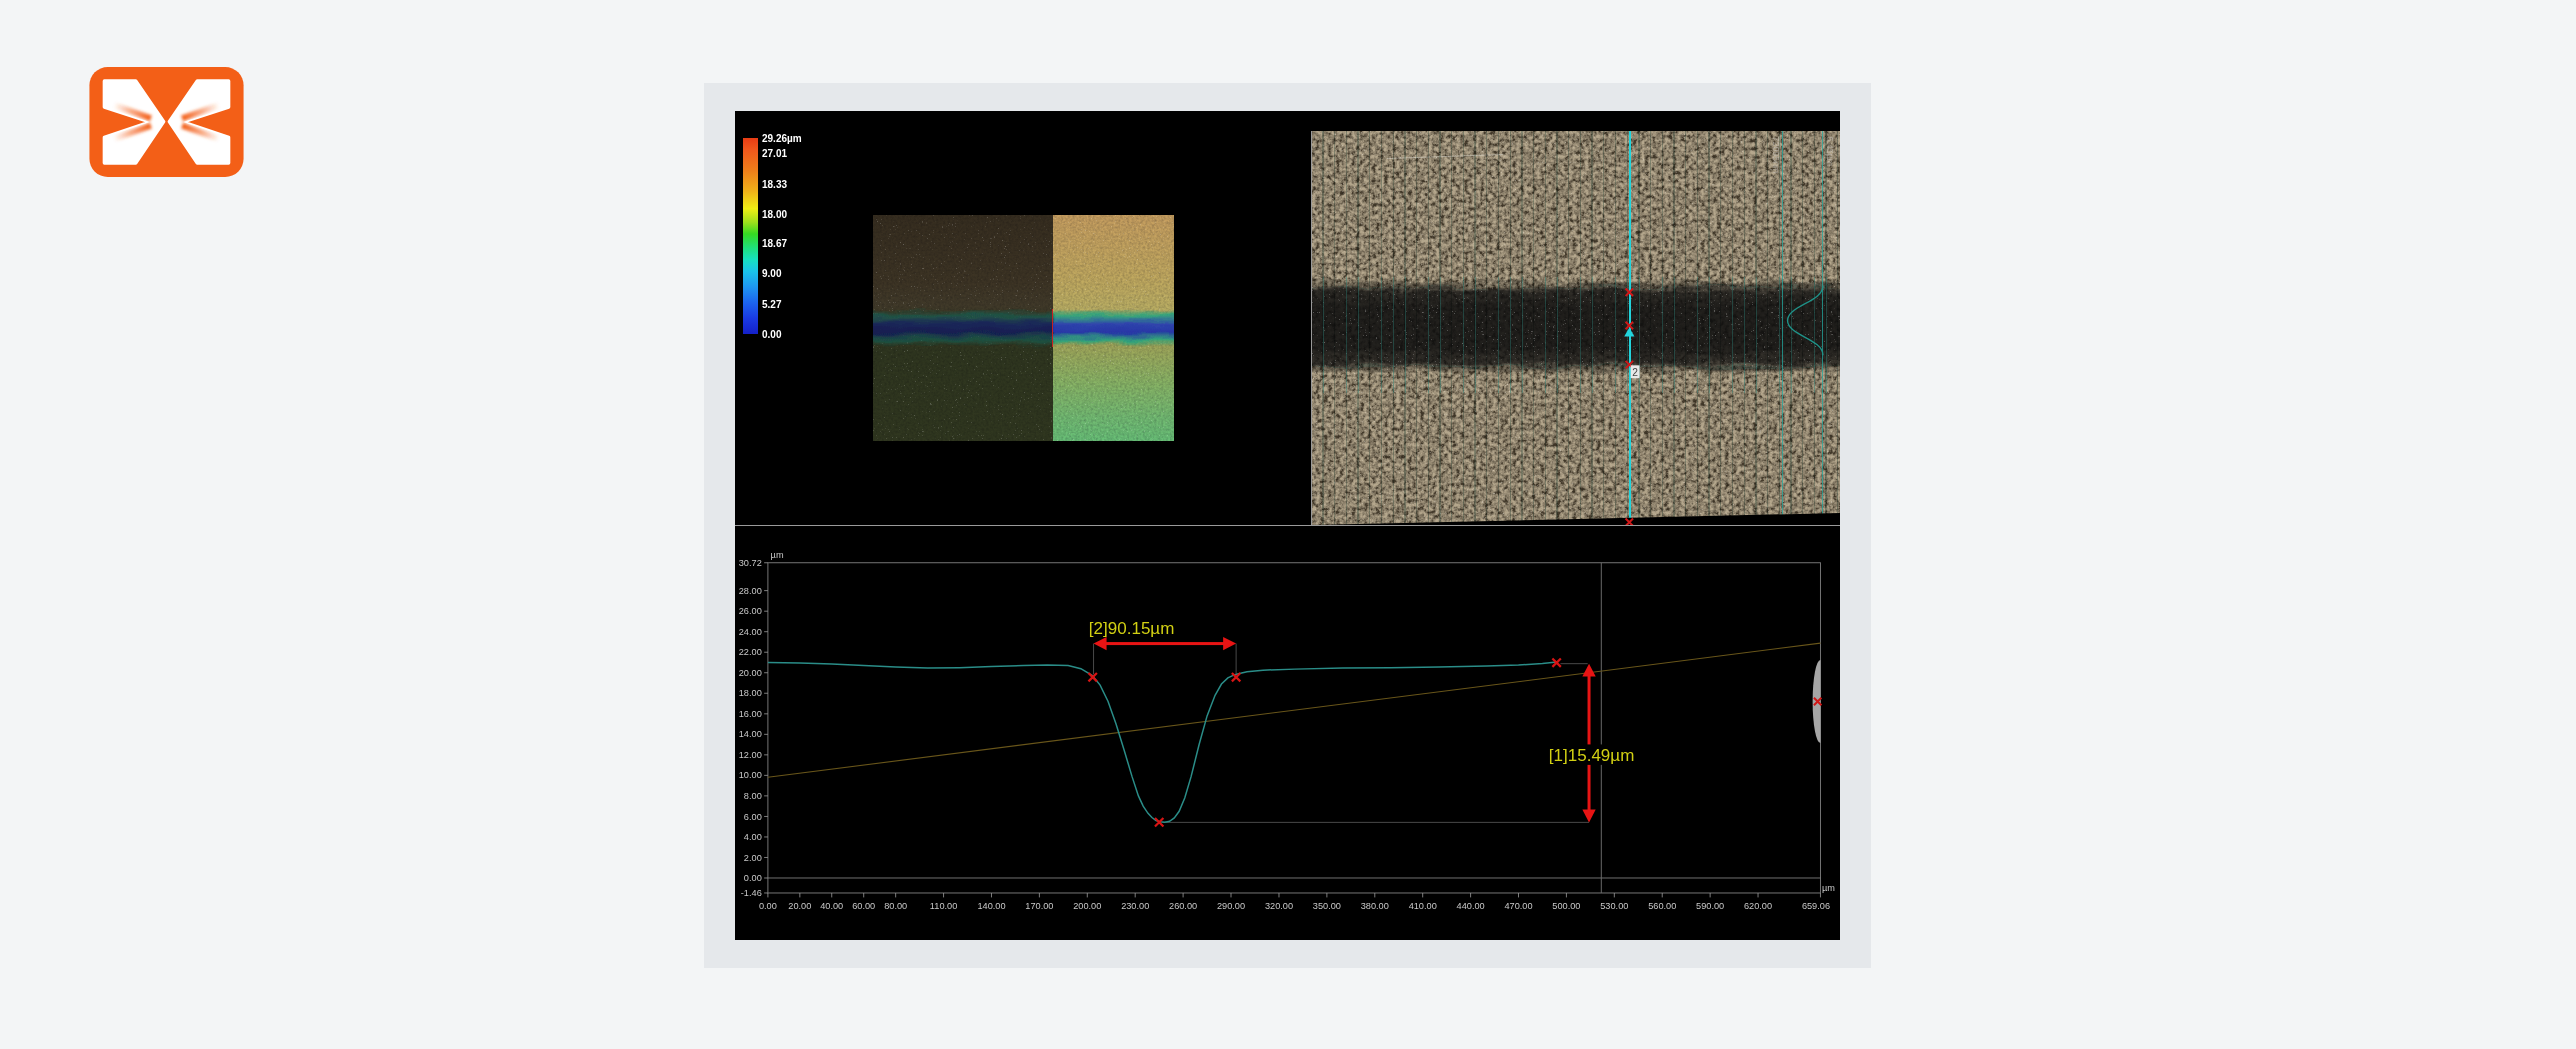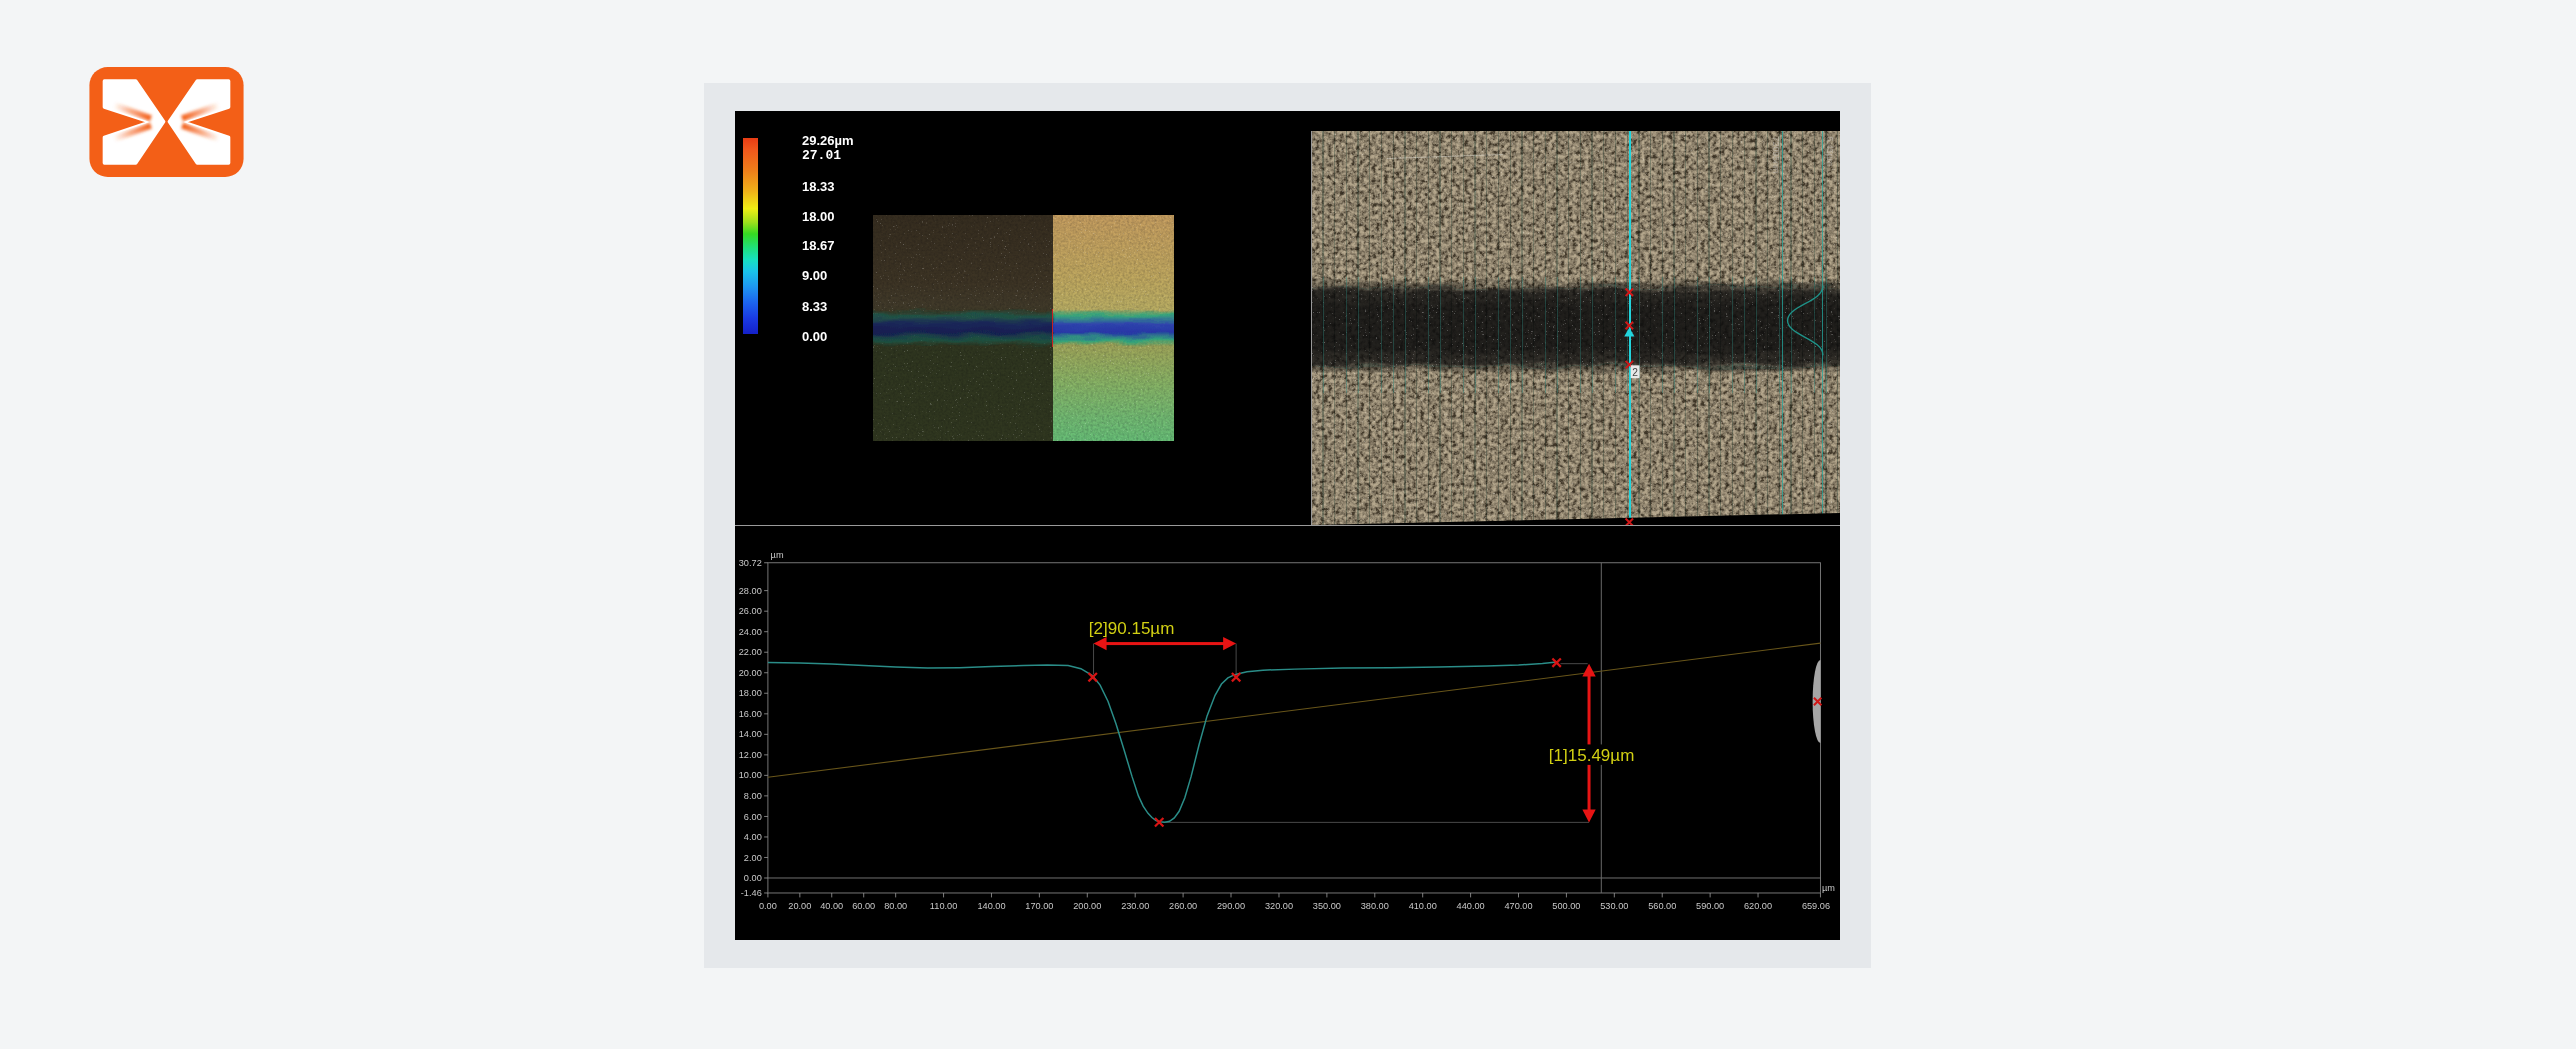--- a/index.html
+++ b/index.html
@@ -55,28 +55,28 @@
     <path d="M 195,54.5 L 136.5,75.5" stroke="url(#gr1)"></path>
     <path d="M 195,107.5 L 136.5,86.5" stroke="url(#gr2)"></path>
   </g>
 </svg>
 
 <div id="card" class="abs">
  <div id="app" class="abs">
 
   <div class="abs" style="left:7.5px;top:27px;width:15px;height:196px;
     background:linear-gradient(to bottom,#e83c14 0%,#f0581c 6%,#ef7c1a 16%,#f0b019 27%,#f0ee14 36%,#9ee01c 43%,#35d922 49%,#1fdf7c 56%,#17e0c0 62%,#1ac4ea 68%,#1e96f0 76%,#1c64ee 84%,#1a3ae2 92%,#1420c8 100%);"></div>
-  <div class="abs" style="left:27px;top:0;width:55px;height:239px;color:#fff;font-weight:bold;font-size:13px;margin-left:40px;">
+  <div class="abs" style="left:27px;top:0;width:55px;height:239px;color:#fff;font-weight:bold;font-size:10px;">
         <div style="position:absolute;left:0;top:21.6px;">29.26µm</div>
-        <div style="position:absolute;left:0;top:37px;font-family:Liberation Mono, monospace;">27.01</div>
+        <div style="position:absolute;left:0;top:37px;">27.01</div>
         <div style="position:absolute;left:0;top:68px;">18.33</div>
         <div style="position:absolute;left:0;top:98px;">18.00</div>
         <div style="position:absolute;left:0;top:127px;">18.67</div>
         <div style="position:absolute;left:0;top:157px;">9.00</div>
-        <div style="position:absolute;left:0;top:188px;">8.33</div>
+        <div style="position:absolute;left:0;top:188px;">5.27</div>
         <div style="position:absolute;left:0;top:218px;">0.00</div>
       </div>
 
   <div class="abs" id="hmap" style="left:138px;top:104px;width:301px;height:226px;overflow:hidden;">
     <div class="abs" style="left:0;top:0;width:180px;height:226px;
       background:linear-gradient(to bottom,#362d1f 0%,#3d3424 30%,#413a29 40%,#363822 50%,#2f361f 60%,#30371f 100%);"></div>
     <div class="abs" style="left:180px;top:0;width:121px;height:226px;
       background:linear-gradient(to bottom,#c69e5f 0%,#c1a95f 28%,#bab064 44%,#a0a75a 58%,#89b465 74%,#72bb72 90%,#68bf76 100%);"></div>
     <svg class="abs" style="left:0;top:0;mix-blend-mode:multiply" width="301" height="226" viewBox="0 0 442 331">
       <filter id="nC">

